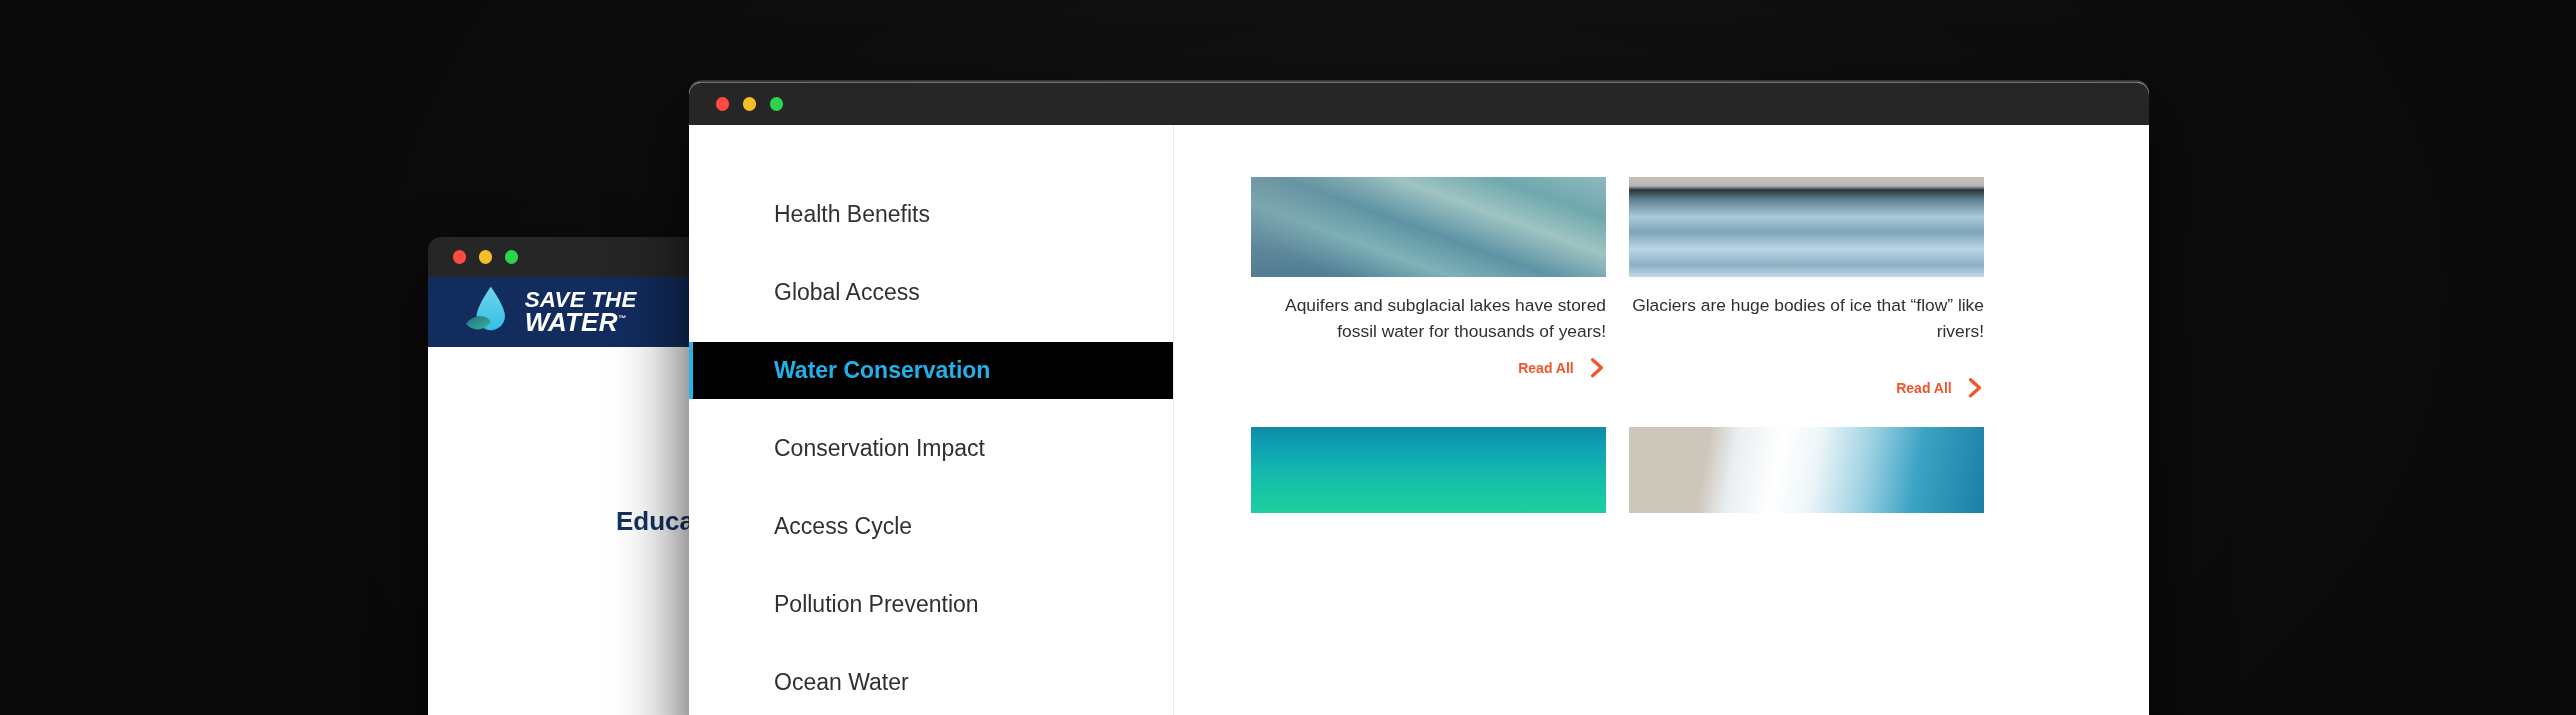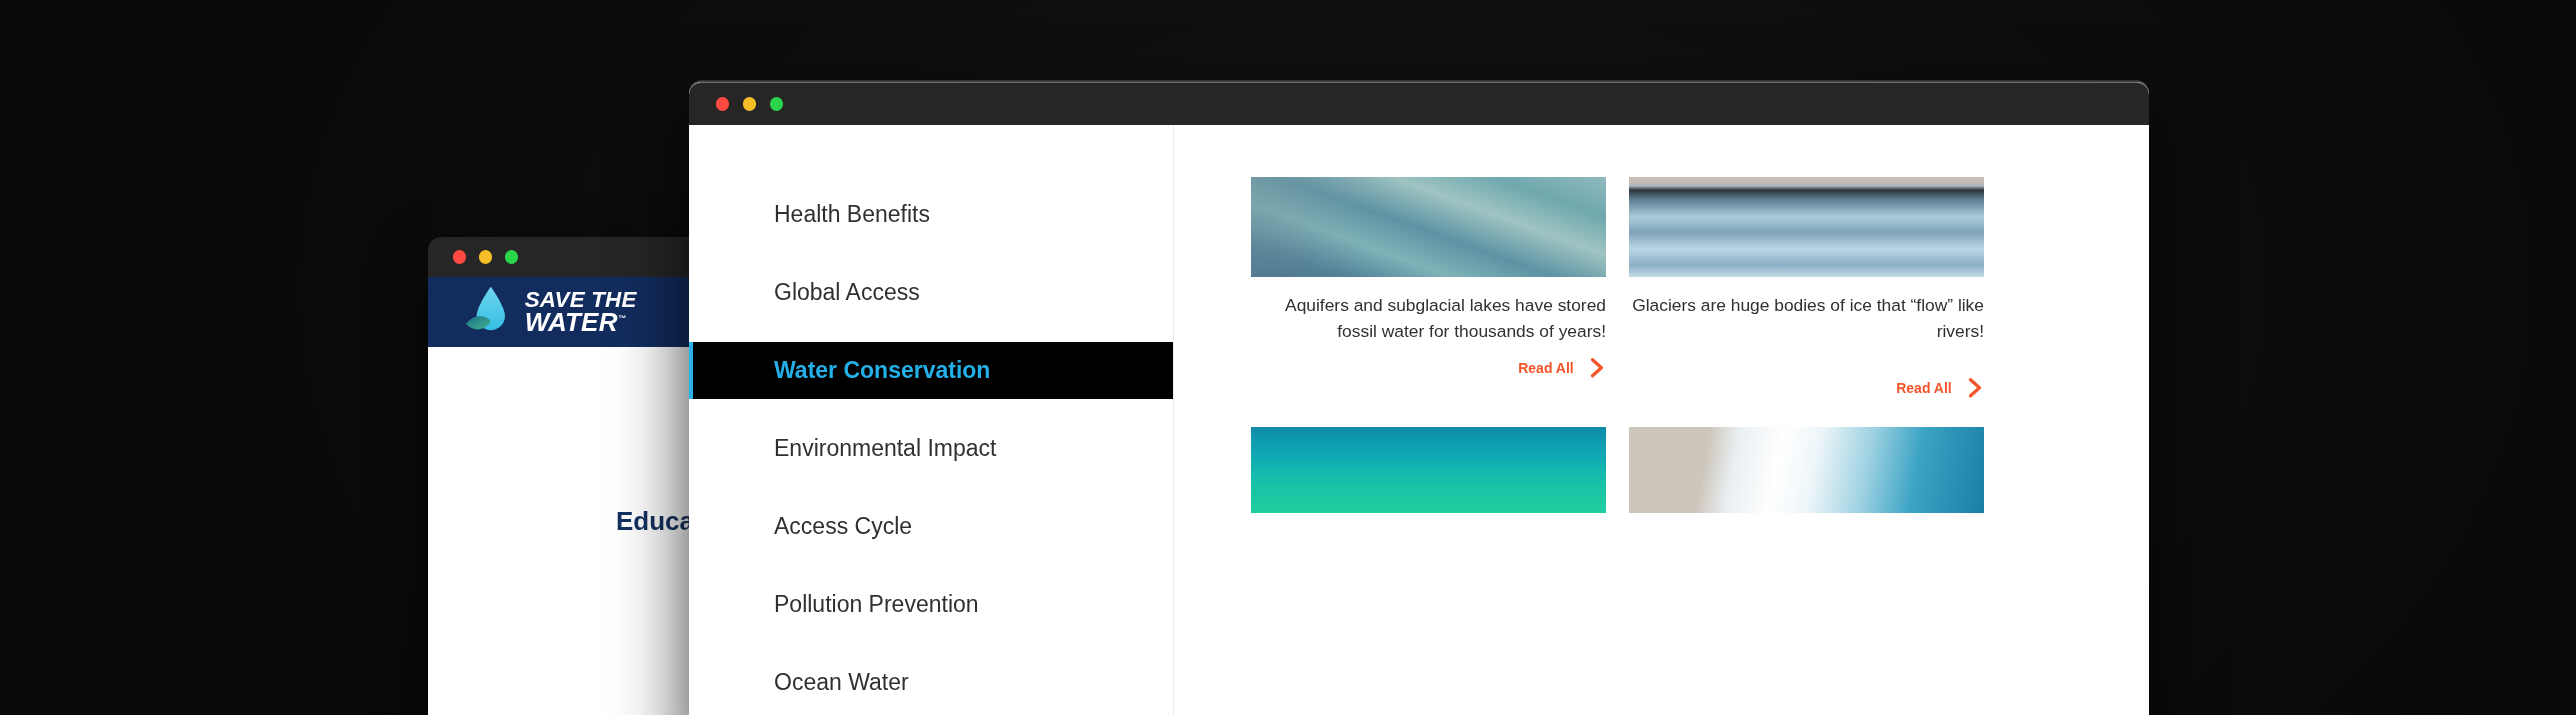--- a/index.html
+++ b/index.html
@@ -220,21 +220,21 @@
         <div class="nav-item">
           <span>Health Benefits</span>
         </div>
         <div class="nav-item">
           <span>Global Access</span>
         </div>
         <div class="nav-item active">
           <span>Water Conservation</span>
         </div>
         <div class="nav-item">
-          <span>Environmental Impact</span>
+          <span>Conservation Impact</span>
         </div>
         <div class="nav-item">
           <span>Access Cycle</span>
         </div>
         <div class="nav-item">
           <span>Pollution Prevention</span>
         </div>
         <div class="nav-item">
           <span>Ocean Water</span>
         </div>

